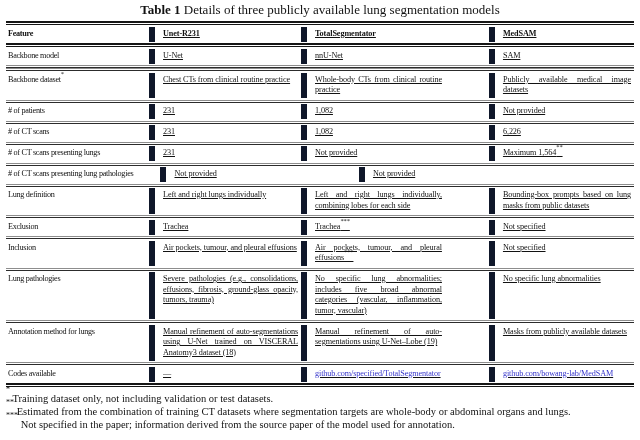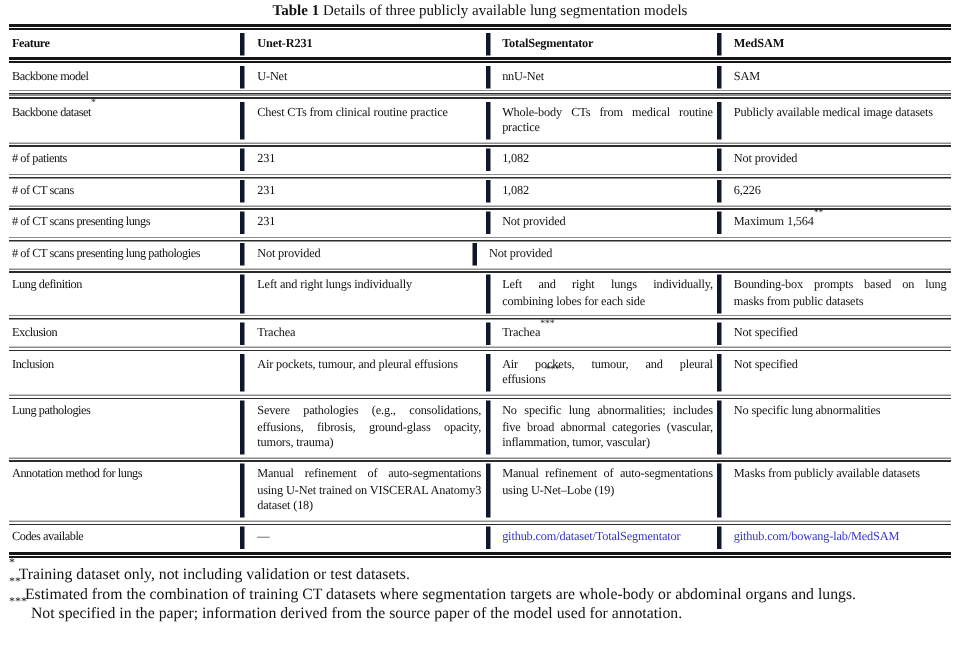--- a/index.html
+++ b/index.html
@@ -1,27 +1,27 @@
 <!DOCTYPE html>
 <html lang="en"><head>
 <meta charset="utf-8">
 <style>
   html,body{margin:0;padding:0;width:640px;height:440px;background:#fff;overflow:hidden;
     font-family:"Liberation Serif",serif;color:#121212;}
-  .caption{text-align:center;font-size:10px;padding:2px 0 3px;}
+  .caption{text-align:center;font-size:13px;padding:2px 0 3px;}
   .tbl{margin:0 6px;}
   .rule-h{height:4px;background:linear-gradient(#161616 0,#161616 2px,#fff 2px,#fff 3px,#161616 3px,#161616 4px);}
   .sep{height:3px;background:linear-gradient(#8d8d8d 0,#8d8d8d 1px,#fff 1px,#fff 2px,#2c2c2c 2px,#2c2c2c 3px);}
   .row{display:flex;font-size:8.2px;line-height:10.5px;letter-spacing:-0.1px;}
   .cell{box-sizing:border-box;padding:2px 3px 2.5px 8px;margin:1.5px 0;text-align:justify;}
   .c1{width:24.6%;padding-left:2px;white-space:nowrap;letter-spacing:-0.3px;}
   .c2{width:26%;}
   .c3{width:24.6%;}
-  .c4{width:24.8%;}
-  .c2,.c3,.c4{border-left:3px solid #0f172a;}
+  .c4{width:24.8%;margin-left:44px;}
+  .c2,.c3,.c4{border-left:6px solid #0f172a;text-decoration:underline;}
   .hdr .cell{font-weight:bold;}
   sup{font-size:6.5px;line-height:0;vertical-align:top;position:relative;top:-1px;}
   .lnk{cursor:pointer;}
   .notes{margin:5px 6px 0;font-size:10.5px;line-height:13px;text-align:justify;}
   .note sup{font-size:8px;top:-2px;}
 </style>
 </head>
 <body>
 
 <div class="caption"><b>Table 1</b> <span>Details of three publicly available lung segmentation models</span></div>
@@ -43,21 +43,21 @@
     <div class="cell c3">nnU-Net</div>
     <div class="cell c4">SAM</div>
   </div>
   <div class="sep"></div>
 
   <div class="sep"></div>
 
   <div class="row">
     <div class="cell c1"><span>Backbone dataset</span><sup>*</sup></div>
     <div class="cell c2">Chest CTs from clinical routine practice</div>
-    <div class="cell c3">Whole-body CTs from medical routine practice</div>
+    <div class="cell c3">Whole-body CTs from clinical routine practice</div>
     <div class="cell c4">Publicly available medical image datasets</div>
   </div>
   <div class="sep"></div>
 
   <div class="row">
     <div class="cell c1"># of patients</div>
     <div class="cell c2">231</div>
     <div class="cell c3">1,082</div>
     <div class="cell c4">Not provided</div>
   </div>
@@ -122,21 +122,21 @@
     <div class="cell c1">Annotation method for lungs</div>
     <div class="cell c2">Manual refinement of auto-segmentations using U-Net trained on VISCERAL Anatomy3 dataset (18)</div>
     <div class="cell c3">Manual refinement of auto-segmentations using U-Net–Lobe (19)</div>
     <div class="cell c4">Masks from publicly available datasets</div>
   </div>
   <div class="sep"></div>
 
   <div class="row">
     <div class="cell c1">Codes available</div>
     <div class="cell c2">—</div>
-    <div class="cell c3"><span class="lnk" style="color: rgb(53, 52, 203);">github.com/dataset/TotalSegmentator</span></div>
+    <div class="cell c3"><span class="lnk" style="color: rgb(53, 52, 203);">github.com/specified/TotalSegmentator</span></div>
     <div class="cell c4"><span class="lnk" style="color: rgb(53, 52, 203);">github.com/bowang-lab/MedSAM</span></div>
   </div>
 
   <div class="rule-h"></div>
 </div>
 
 <div class="notes">
   <div class="note"><sup>*</sup> <span>Training dataset only, not including validation or test datasets.</span></div>
   <div class="note"><sup>**</sup> <span>Estimated from the combination of training CT datasets where segmentation targets are whole-body or abdominal organs and lungs.</span></div>
   <div class="note"><sup>***</sup> <span>Not specified in the paper; information derived from the source paper of the model used for annotation.</span></div>

